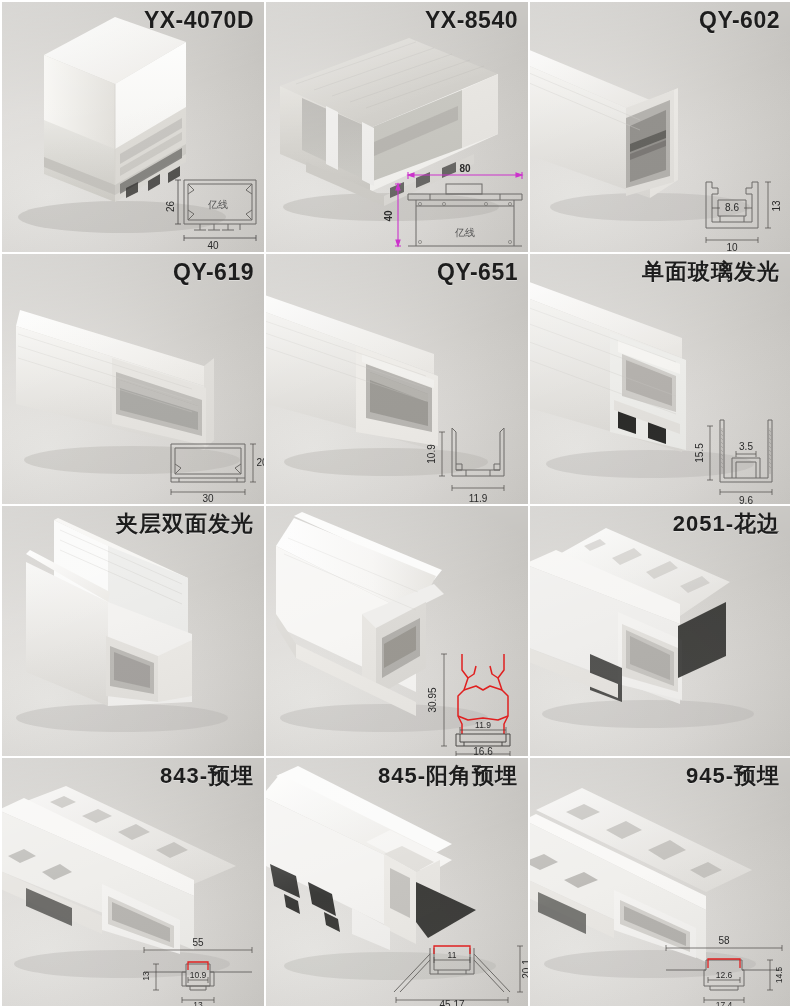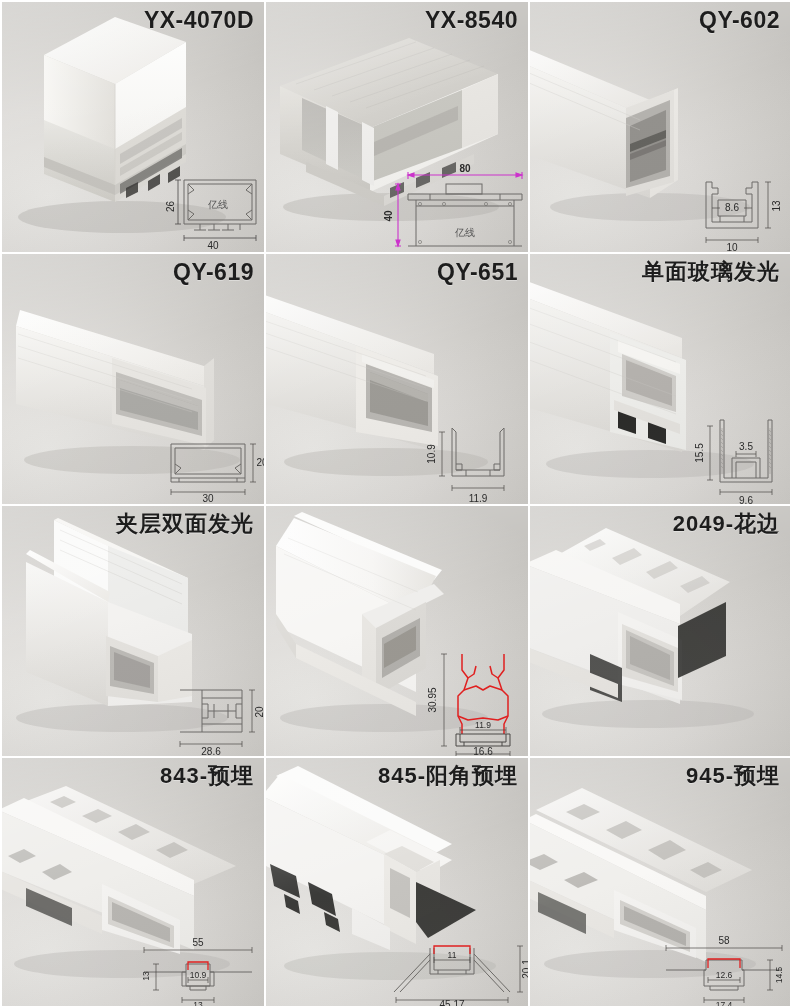--- a/index.html
+++ b/index.html
@@ -459,42 +459,20 @@
         <g opacity=".35" stroke="#c9c7c3" stroke-width="1">
           <line x1="58" y1="24" x2="180" y2="78"></line>
           <line x1="58" y1="34" x2="180" y2="88"></line>
           <line x1="58" y1="44" x2="180" y2="98"></line>
         </g>
       </svg>
     </div>
     <div class="vignette"></div>
     <div class="title cjk">夹层双面发光</div>
 
-    <div class="draw" style="left:178px;top:178px;">
-      <svg width="84" height="72" viewBox="0 0 84 72">
-        <g stroke="#6d6b68" stroke-width="1" fill="none">
-          <path d="M0,6 L22,6 L22,48 L0,48"></path>
-          <path d="M22,6 L62,6 M22,48 L62,48"></path>
-          <path d="M62,6 L62,48"></path>
-          <path d="M22,14 L62,14 M22,40 L62,40"></path>
-          <path d="M22,20 L28,20 L28,34 L22,34"></path>
-          <path d="M62,20 L56,20 L56,34 L62,34"></path>
-          <path d="M28,27 L56,27"></path>
-          <path d="M34,20 L34,34 M48,20 L48,34"></path>
-        </g>
-        <g stroke="#4a4846" stroke-width=".7" fill="none">
-          <path d="M72,6 L72,48"></path>
-            <path d="M69,6 L75,6 M69,48 L75,48"></path>
-          <path d="M0,60 L62,60"></path>
-            <path d="M0,57 L0,63 M62,57 L62,63"></path>
-        </g>
-        <text class="dim-text" x="81" y="30" text-anchor="middle" transform="rotate(-90 81,28)">20</text>
-        <text class="dim-text" x="31" y="71" text-anchor="middle">28.6</text>
-      </svg>
-    </div>
   </div>
 
   <div class="cell">
     <div class="photo">
       <svg viewBox="0 0 262 250" preserveAspectRatio="none">
         <defs>
           <linearGradient id="p8a" x1="0" y1="0" x2="1" y2="0">
             <stop offset="0" stop-color="#fdfdfd"></stop>
               <stop offset=".6" stop-color="#f6f5f3"></stop>
             <stop offset="1" stop-color="#e6e4e0"></stop>
@@ -571,21 +549,21 @@
         <path d="M88,106 L152,134 L152,194 L88,178 Z" fill="#f3f2f0"></path>
         <path d="M92,118 L148,142 L148,186 L92,170 Z" fill="#e2e0dc"></path>
         <path d="M96,124 L144,146 L144,180 L96,162 Z" fill="#c7c5c1"></path>
         <path d="M100,130 L140,149 L140,174 L100,158 Z" fill="#aeaca8" opacity=".85"></path>
         <polygon points="148,120 196,96 196,150 148,172" fill="#2c2c2a" opacity=".88"></polygon>
         <polygon points="60,148 92,162 92,196 60,184" fill="#2c2c2a" opacity=".8"></polygon>
         <path d="M-6,140 L88,178 L88,192 L-6,154 Z" fill="#e6e4e0"></path>
       </svg>
     </div>
     <div class="vignette"></div>
-    <div class="title cjk">2049-花边</div>
+    <div class="title cjk">2051-花边</div>
 
   </div>
 
   <div class="cell">
     <div class="photo">
       <svg viewBox="0 0 262 250" preserveAspectRatio="none">
         <defs>
           <linearGradient id="p10a" x1="0" y1="0" x2="1" y2="1">
             <stop offset="0" stop-color="#f6f5f3"></stop>
               <stop offset="1" stop-color="#dedcd8"></stop>

